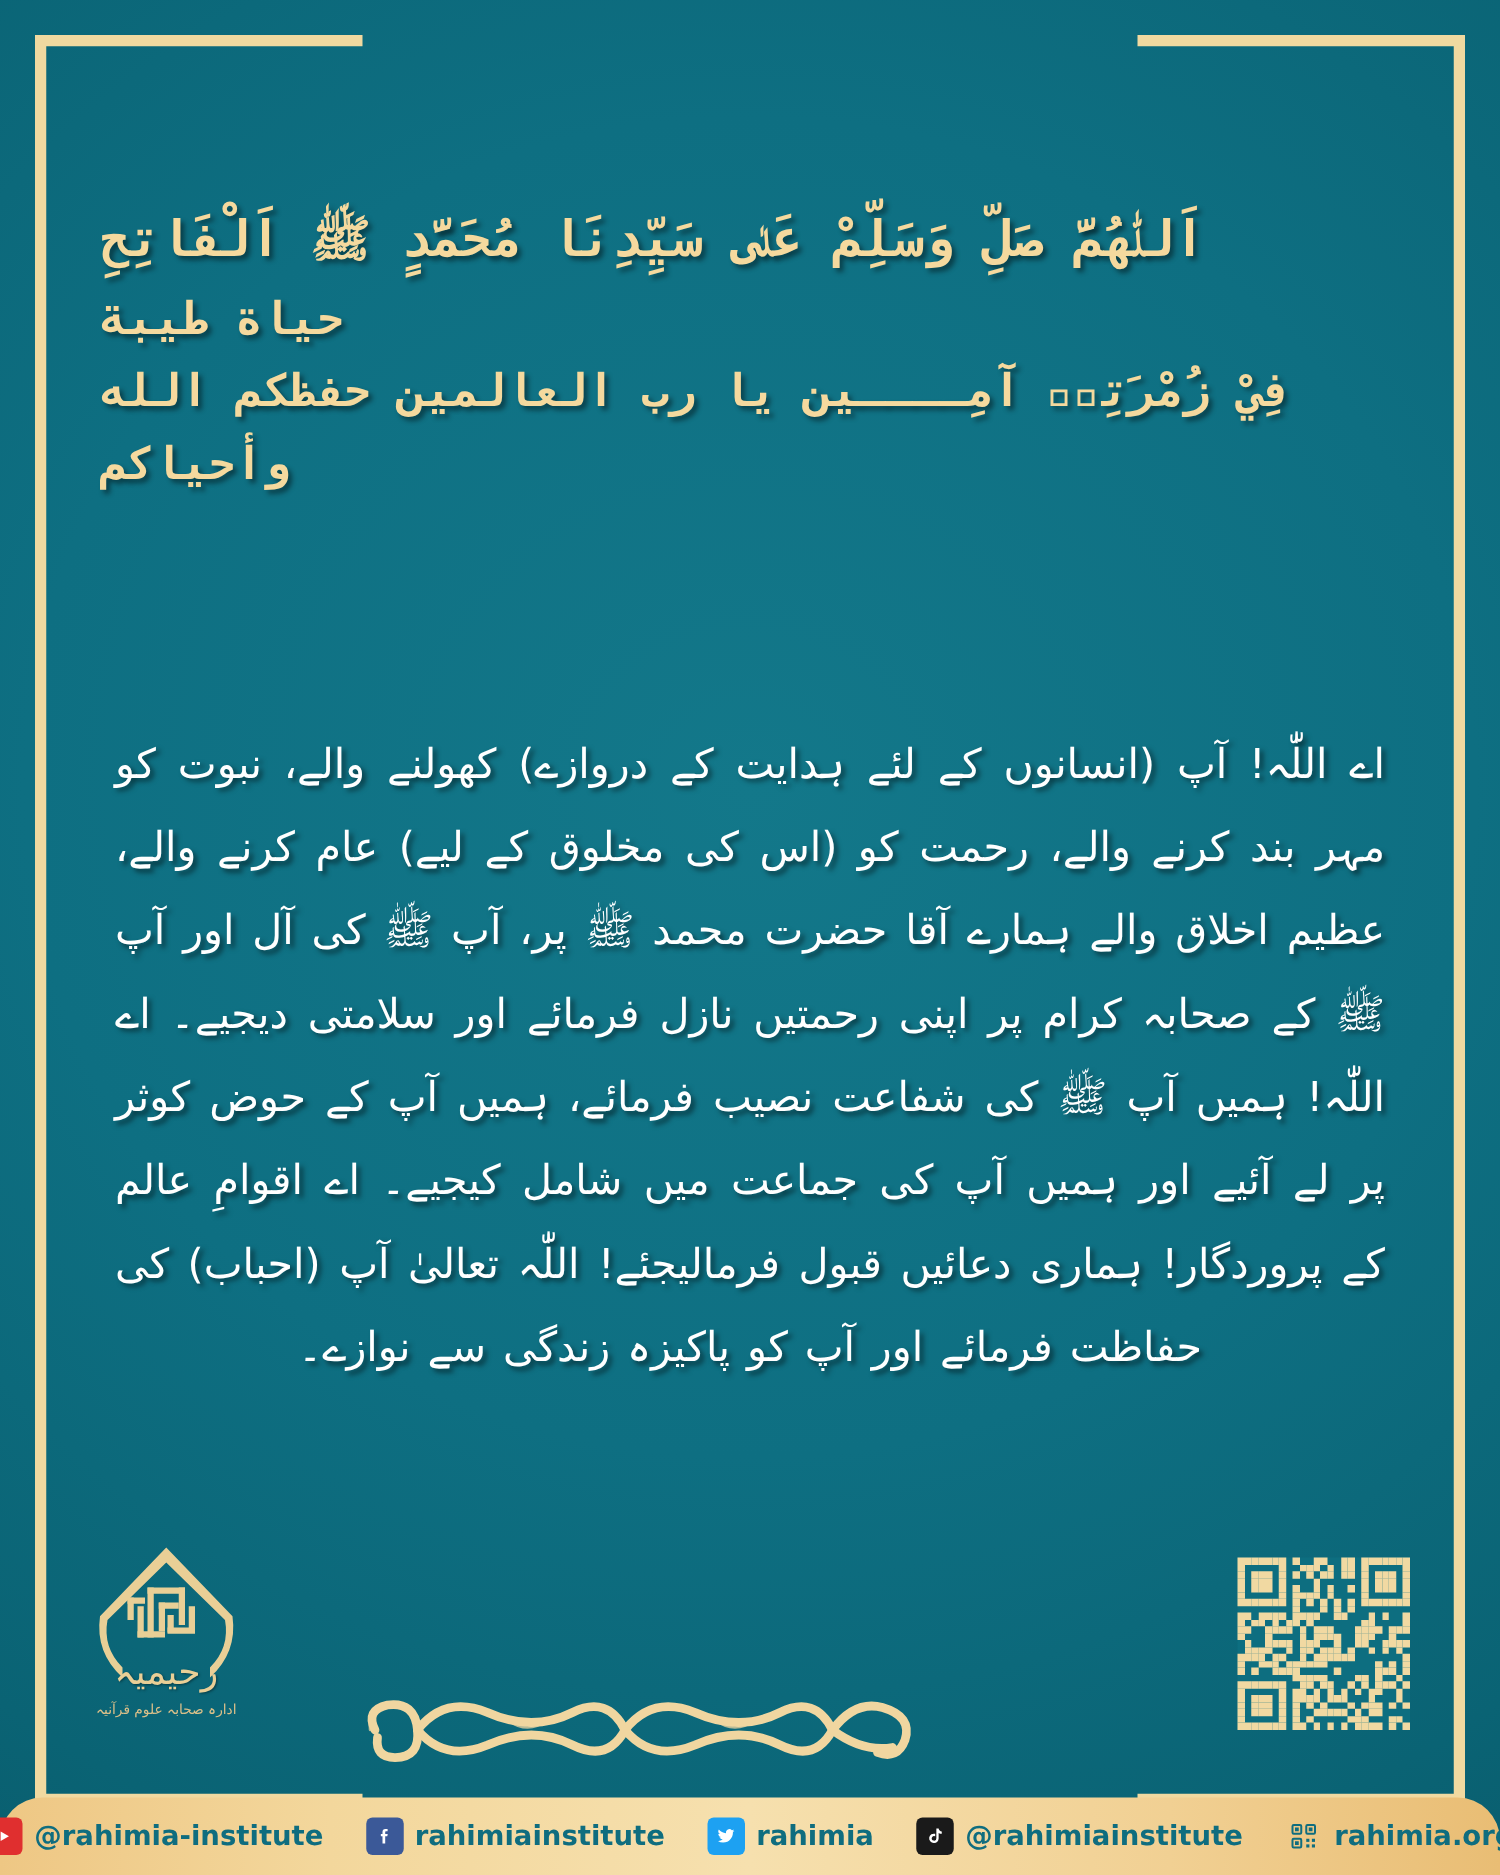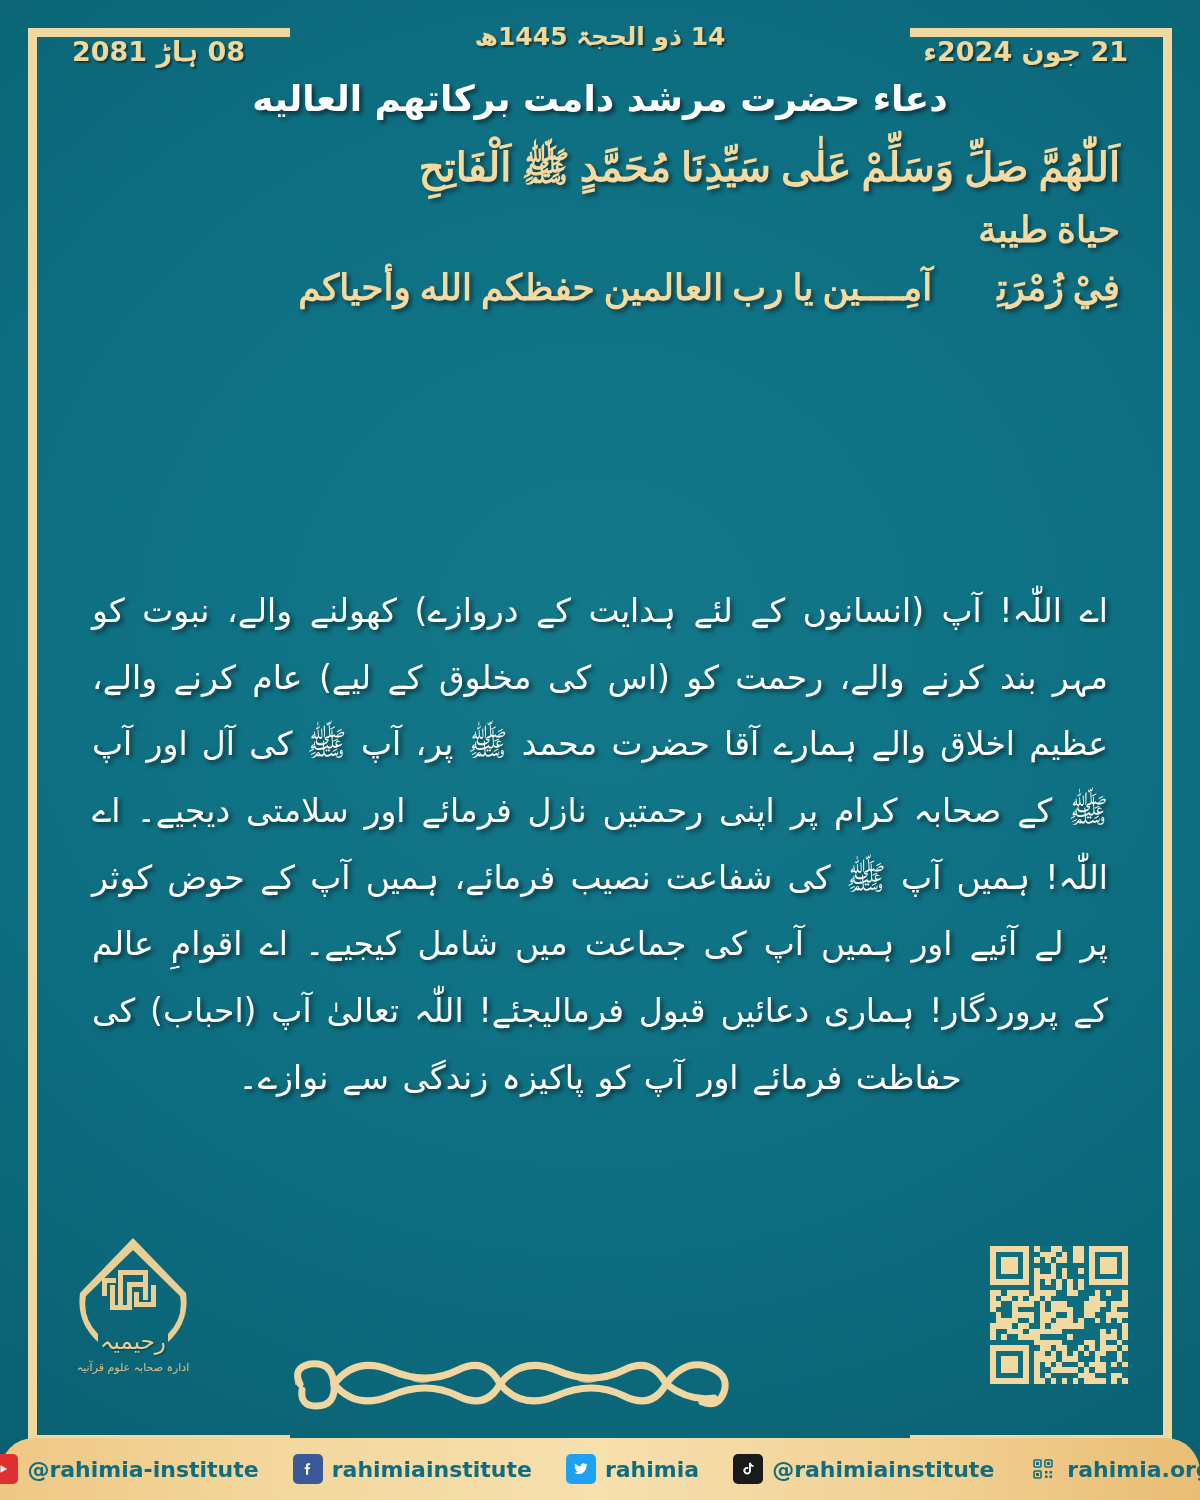--- a/index.html
+++ b/index.html
@@ -51,25 +51,25 @@
     font-size:36px;
     font-weight:bold;
     direction:rtl;
     white-space:nowrap;
     text-shadow:3px 3px 4px rgba(0,0,0,.5);
   }
 
   
   .dua {
     position:absolute;
-    top:136px; left:80px; right:80px;
+    top:164px; left:80px; right:80px;
     direction:rtl;
-    text-align:right;
+    text-align:left;
     color:#f5d99e;
-    font-family:Liberation Serif, serif;
+    font-family:Liberation Mono, monospace;
     font-size:40px;
     font-weight:bold;
     line-height:1.62;
     text-shadow:3px 3px 4px rgba(0,0,0,.45);
   }
   .dua-line { display:block; }
   .dua-line.small { font-size:36px; font-weight:600; }
 
   
   .urdu {
@@ -83,21 +83,21 @@
     line-height:2.02;
     text-shadow:3px 3px 4px rgba(0,0,0,.5);
     word-spacing:3px;
   }
 
   
   .logo { position:absolute; left:58px; bottom:120px; width:150px; height:150px; }
   .logo svg { width:150px; height:150px; display:block; }
   .logo-script {
     position:absolute; bottom:26px; left:0; width:150px;
-    text-align:center; color:#e9cf96; font-size:23px;
+    text-align:center; color:#e9cf96; font-size:29px;
     direction:rtl; text-shadow:1px 1px 2px rgba(0,0,0,.4);
   }
   .logo-sub {
     position:absolute; bottom:6px; left:0; width:150px;
     text-align:center; color:#dcc089; font-size:11px;
     direction:rtl; letter-spacing:-.3px;
   }
 
   
   .flourish { position:absolute; left:286px; bottom:80px; width:470px; height:80px; }
@@ -142,26 +142,20 @@
 
 <div class="poster">
 
   <div class="frame-line f-top-left-h"></div>
   <div class="frame-line f-top-right-h"></div>
   <div class="frame-line f-left-v"></div>
   <div class="frame-line f-right-v"></div>
   <div class="frame-line f-bot-left-h"></div>
   <div class="frame-line f-bot-right-h"></div>
 
-  <div class="header">
-    <div class="date date-left">08 ہاڑ 2081</div>
-    <div class="date date-center">14 ذو الحجۃ 1445ھ</div>
-    <div class="date date-right">21 جون 2024ء</div>
-    <div class="doc-title">دعاء حضرت مرشد دامت بركاتهم العاليه</div>
-  </div>
 
   <div class="dua">
     <span class="dua-line">اَللّٰهُمَّ صَلِّ وَسَلِّمْ عَلٰى سَيِّدِنَا مُحَمَّدٍ ﷺ اَلْفَاتِحِ</span>
     <span class="dua-line small">حياة طيبة</span>
     <span class="dua-line small">فِيْ زُمْرَتِهٖ آمِــــين يا رب العالمين حفظكم الله وأحياكم</span>
   </div>
 
   <div class="urdu">اے اللّٰہ! آپ (انسانوں کے لئے ہدایت کے دروازے) کھولنے والے، نبوت کو مہر بند کرنے والے، رحمت کو (اس کی مخلوق کے لیے) عام کرنے والے، عظیم اخلاق والے ہمارے آقا حضرت محمد ﷺ پر، آپ ﷺ کی آل اور آپ ﷺ کے صحابہ کرام پر اپنی رحمتیں نازل فرمائے اور سلامتی دیجیے۔ اے اللّٰہ! ہمیں آپ ﷺ کی شفاعت نصیب فرمائے، ہمیں آپ کے حوض کوثر پر لے آئیے اور ہمیں آپ کی جماعت میں شامل کیجیے۔ اے اقوامِ عالم کے پروردگار! ہماری دعائیں قبول فرمالیجئے! اللّٰہ تعالیٰ آپ (احباب) کی حفاظت فرمائے اور آپ کو پاکیزہ زندگی سے نوازے۔</div>
 
   <div class="logo">

